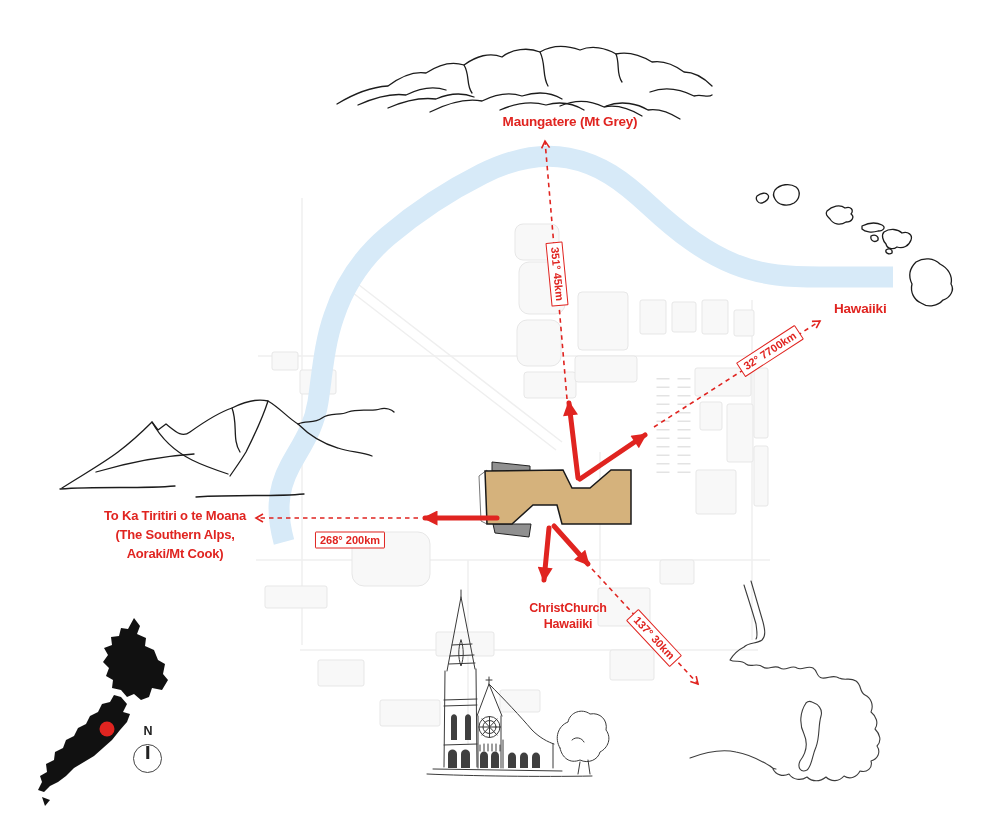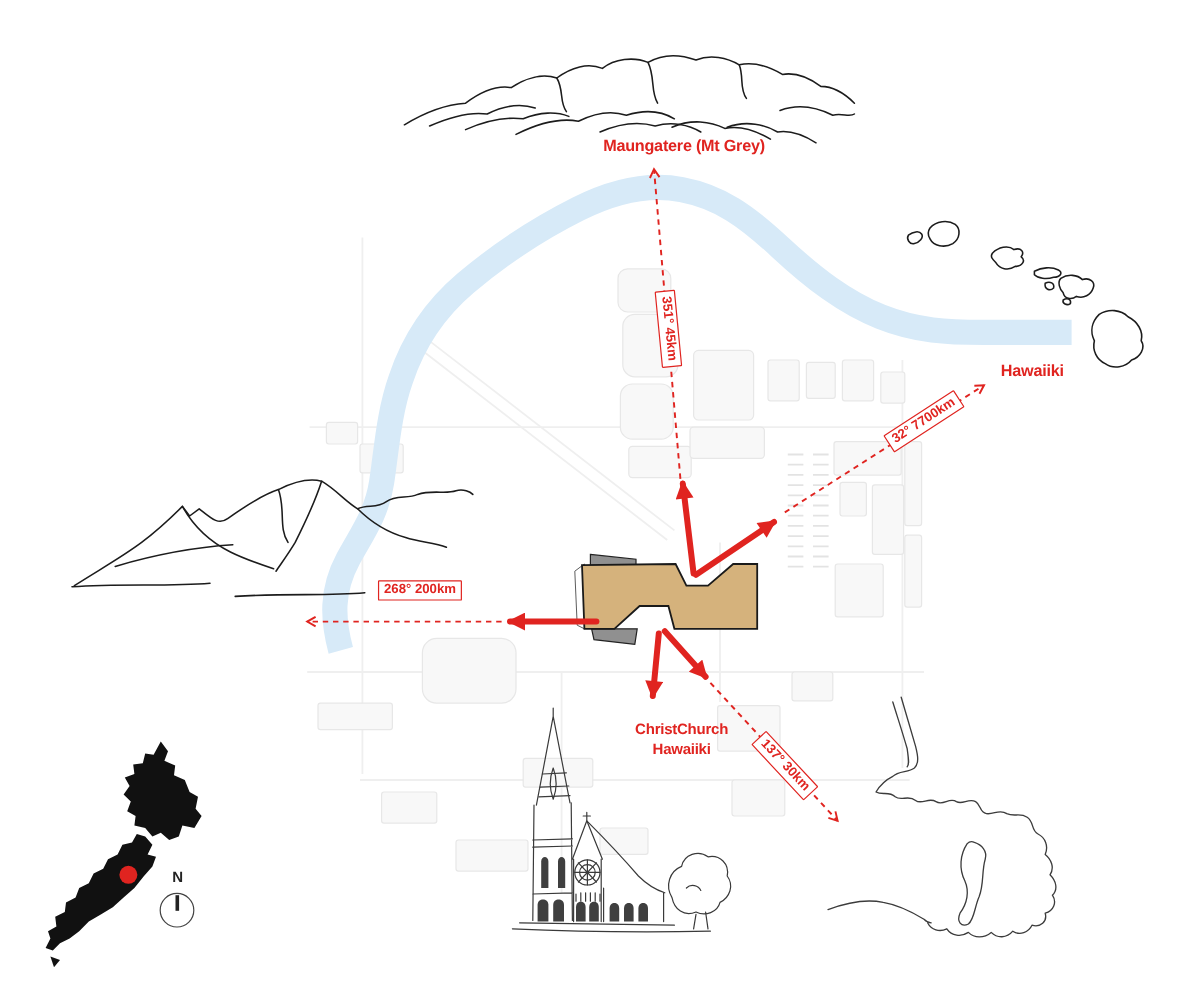--- a/index.html
+++ b/index.html
@@ -203,30 +203,35 @@
     <line class="sline" x1="580" y1="479" x2="645" y2="435" marker-end="url(#ah)"></line>
     <line class="sline" x1="497" y1="518" x2="425" y2="518" marker-end="url(#ah)"></line>
     <line class="sline" x1="549" y1="528" x2="544" y2="580" marker-end="url(#ah)"></line>
     <line class="sline" x1="554" y1="526" x2="588" y2="564" marker-end="url(#ah)"></line>
   </svg>
 
   <div class="lbl center" style="left:570px;top:114px;font-size:13.5px">Maungatere (Mt Grey)</div>
 
   <div class="lbl" style="left:834px;top:301px;font-size:13.5px">Hawaiiki</div>
 
+  <div class="lbl center" style="left:175px;top:506px;line-height:19px">
+    <div>To Ka Tiritiri o te Moana</div>
+    <div>(The Southern Alps,</div>
+    <div>Aoraki/Mt Cook)</div>
+  </div>
 
   <div class="lbl center" style="left:568px;top:600px;font-size:12.5px;line-height:16px">
     <div>ChristChurch</div>
     <div>Hawaiiki</div>
   </div>
 
 
   <div class="bearing-box" style="left:557px;top:274px;transform:translate(-50%,-50%) rotate(84.5deg)">351° 45km</div>
   <div class="bearing-box" style="left:770px;top:351px;transform:translate(-50%,-50%) rotate(-33deg)">32° 7700km</div>
-  <div class="bearing-box" style="left:350px;top:492px;transform:translate(-50%,-50%)">268° 200km</div>
+  <div class="bearing-box" style="left:350px;top:540px;transform:translate(-50%,-50%)">268° 200km</div>
   <div class="bearing-box" style="left:654px;top:638px;transform:translate(-50%,-50%) rotate(47deg)">137° 30km</div>
 
   <div class="compass-n" style="left:148px;top:724px">N</div>
   <div class="compass-circle" style="left:133px;top:744px">
     <div class="compass-needle"></div>
   </div>
 
 </div>
 
 </body></html>

